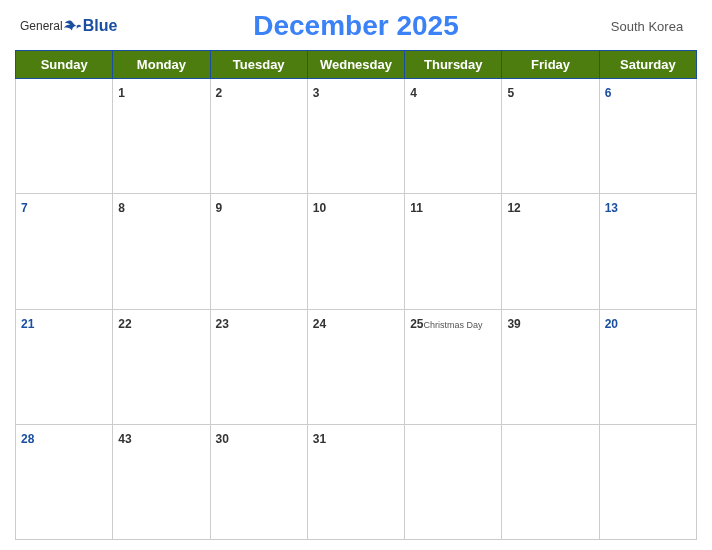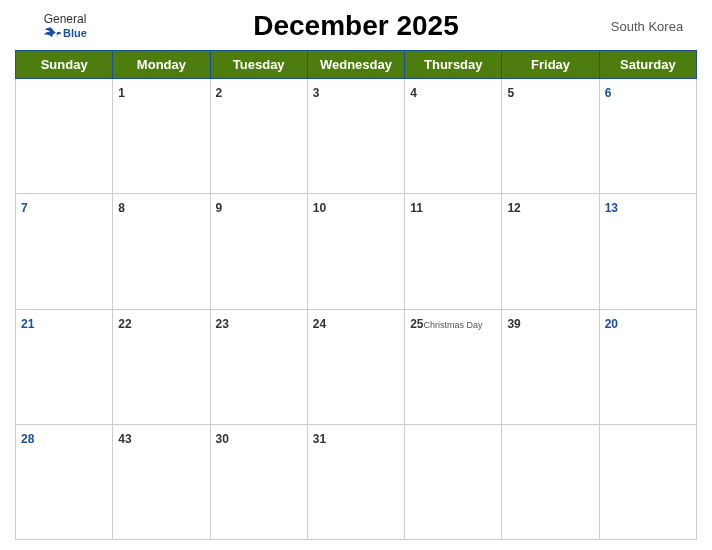--- a/index.html
+++ b/index.html
@@ -18,49 +18,49 @@
       width: 100%;
       display: flex;
       align-items: center;
       justify-content: space-between;
       margin-bottom: 8px;
       padding: 0 5px;
     }
 
     .logo {
       display: flex;
-      flex-direction: column;
+      flex-direction: row;
       align-items: center;
       width: 90px;
     }
 
     .logo-text-general {
       font-size: 12px;
       color: #333;
       font-weight: normal;
     }
 
     .logo-text-blue {
-      font-size: 11px;
+      font-size: 16px;
       color: #1a4fa0;
       font-weight: bold;
       display: flex;
       align-items: center;
       gap: 2px;
     }
 
     .logo-bird {
       width: 18px;
       height: 14px;
     }
 
     .calendar-title {
       font-size: 28px;
       font-weight: bold;
-      color: #000000;
+      color: #3b82f6;
       text-align: center;
     }
 
     .region-label {
       font-size: 13px;
       color: #555;
       text-align: center;
       width: 90px;
     }
 

